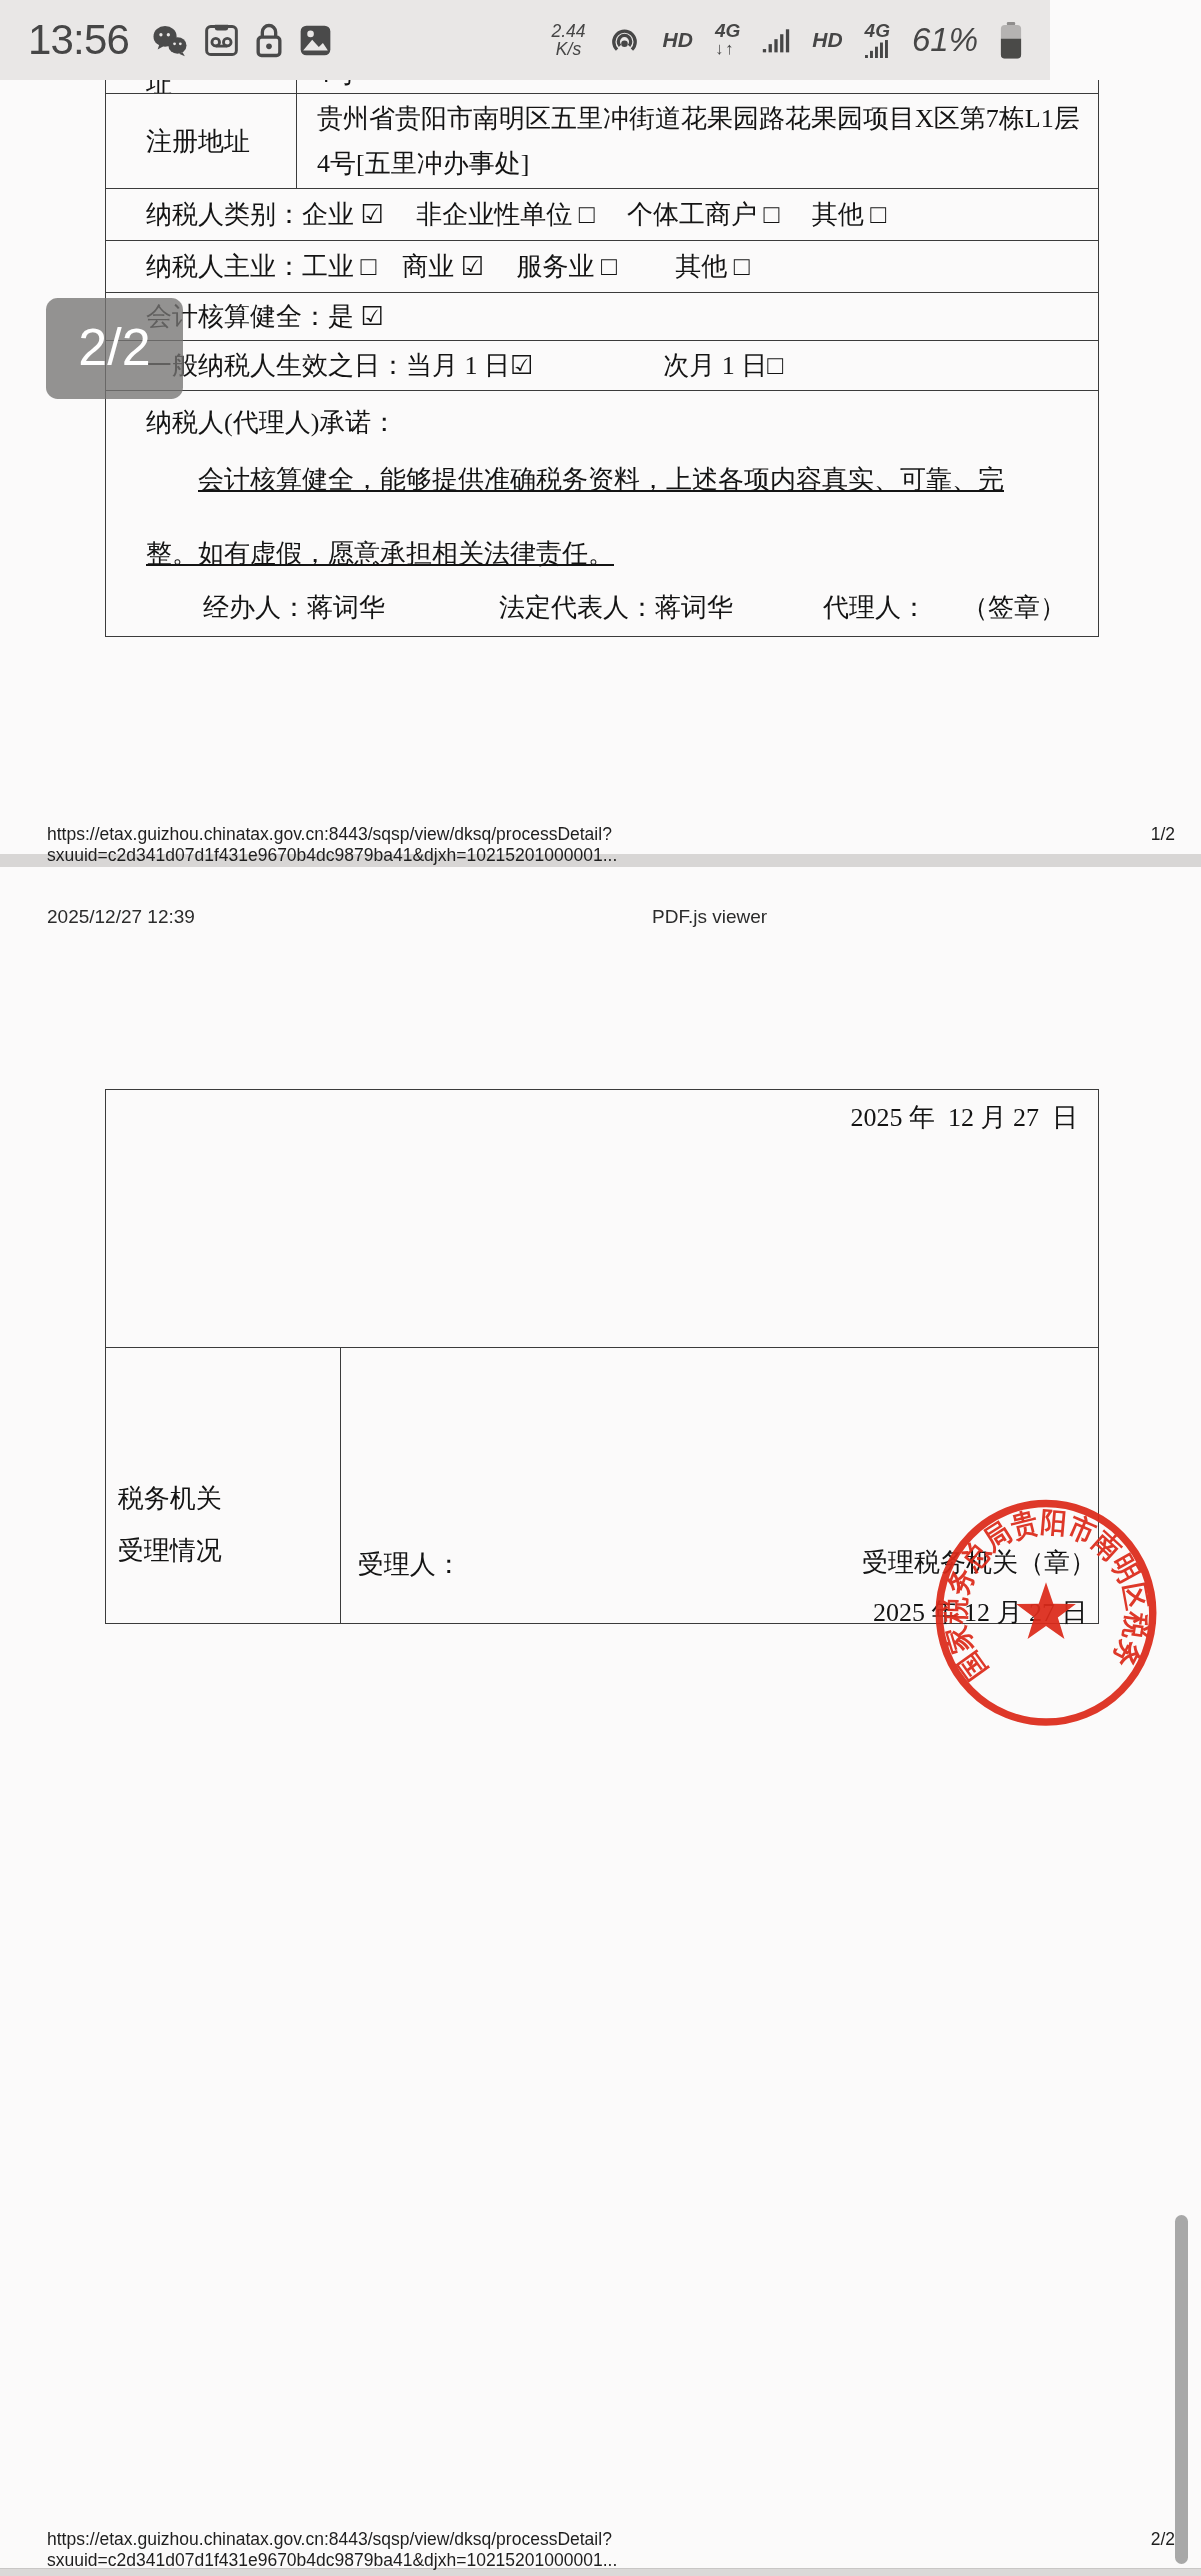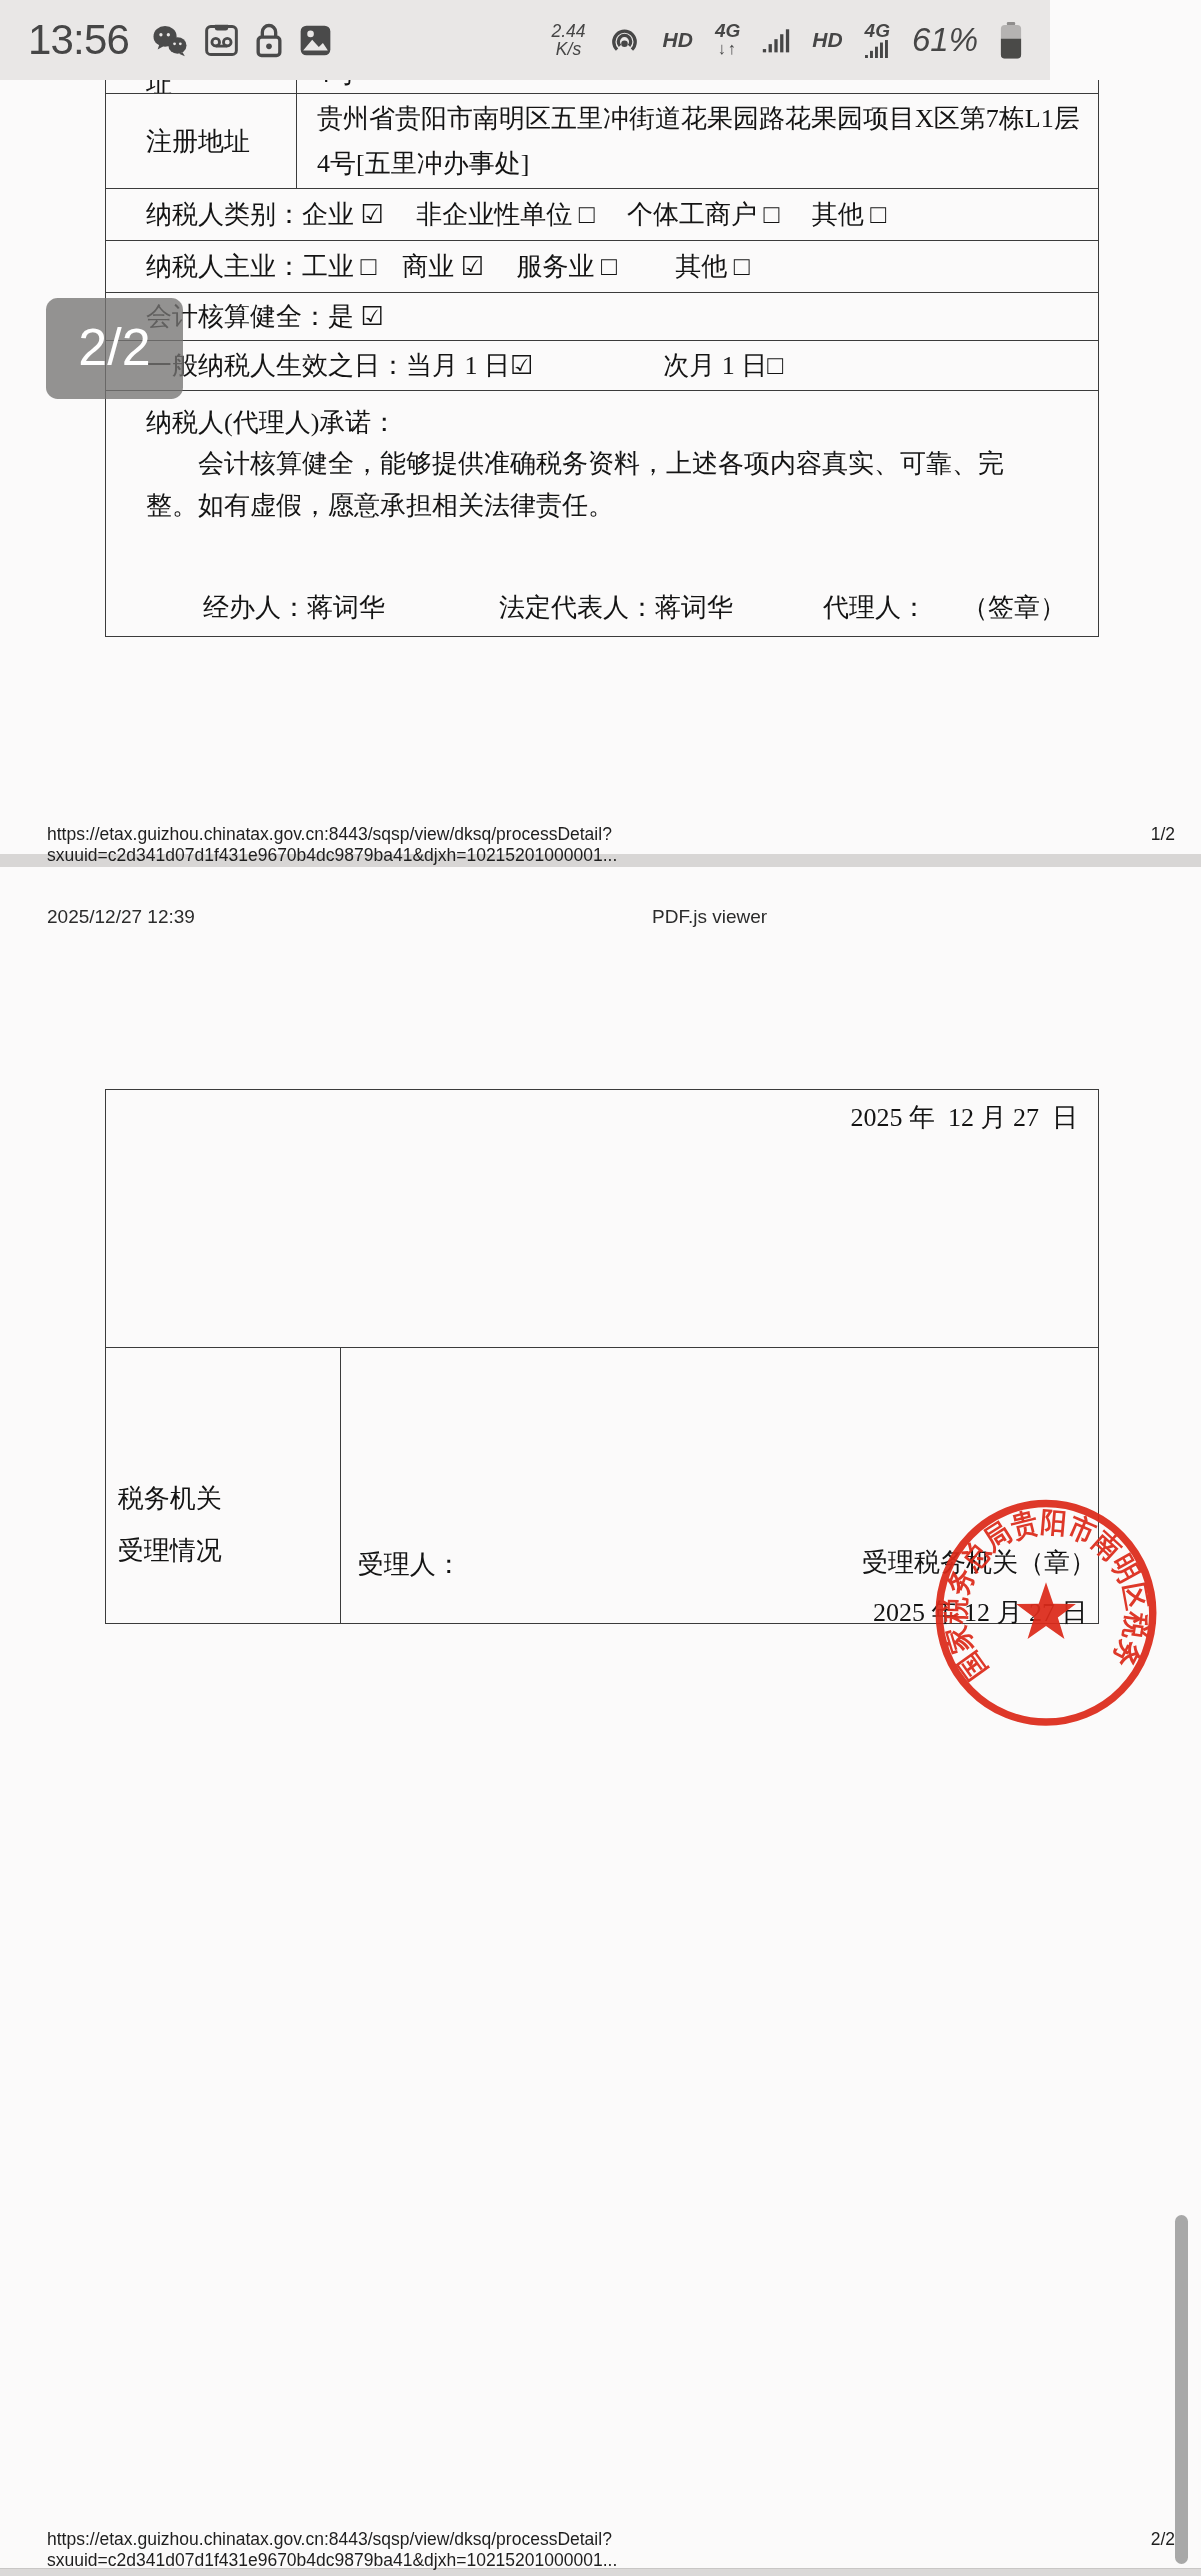--- a/index.html
+++ b/index.html
@@ -15,21 +15,21 @@
     top:0;left:0;width:1050px;height:80px;background:#e9e7e6;
     display:flex;align-items:center;box-sizing:border-box;padding:0 28px;
     font-family:"Liberation Sans","DejaVu Sans",sans-serif;color:#464646;
   }
   .sb-time{font-size:42px;letter-spacing:-0.8px;}
   .sb-left-icons{display:flex;align-items:center;gap:15px;margin-left:22px;}
   .sb-left-icons svg{display:block;}
   .sb-right{margin-left:auto;display:flex;align-items:center;gap:22px;font-style:italic;}
   .sb-speed{font-size:17.5px;line-height:18.4px;text-align:center;}
   .sb-hd{font-size:21px;font-weight:bold;}
-  .sb-net{display:flex;flex-direction:column;align-items:center;line-height:18.4px;}
+  .sb-net{display:flex;flex-direction:column;line-height:18.4px;}
   .sb-net .g{font-size:19px;font-weight:bold;}
   .sb-net .ar{font-size:16.7px;letter-spacing:1.7px;}
   .sb-pct{font-size:33px;}
   
   .page1-bg{top:80px;left:0;width:1201px;height:774px;background:#fbfafa;}
   .page-gap{top:854px;left:0;width:1201px;height:13.3px;background:#d8d6d5;}
   .page2-bg{top:868px;left:0;width:1201px;height:1701px;background:#fbfafa;}
   .bottom-strip{top:2568px;left:0;width:1201px;height:7.5px;background:#dbd9d8;border-top:0.8px solid #c9c7c6;box-sizing:border-box;}
   
   .t1{
@@ -43,21 +43,21 @@
   .clipped-row .lab,.clipped-row .val{display:flex;align-items:flex-end;overflow:hidden;height:13.3px;}
   .clipped-row span{display:block;transform:translateY(8.3px);}
   .lab{width:191px;flex:0 0 191px;align-self:stretch;border-right:1.7px solid #3b3b3b;display:flex;align-items:center;box-sizing:border-box;padding-left:40px;}
   .val{flex:1;box-sizing:border-box;padding:5px 16.7px 5px 20px;line-height:45px;}
   .r-addr{height:95px;}
   .r-line{height:52px;padding-left:40px;white-space:pre;}
   .r-line2{height:48px;padding-left:40px;white-space:pre;}
   .r-line3{height:50px;padding-left:40px;white-space:pre;}
   .r-promise{height:246px;display:block !important;position:relative;padding:13.3px 20px 11.7px 40px;box-sizing:border-box;}
   .promise-title{display:block;}
-  .promise-body{display:block;text-indent:2em;line-height:42px;margin-top:3.3px;padding-right:58px;}
+  .promise-body{display:block;text-indent:2em;line-height:74px;margin-top:3.3px;padding-right:58px;text-decoration:underline;}
   .sig{position:absolute;bottom:11.7px;white-space:pre;}
   .sig.s1{left:97px;}
   .sig.s2{left:393px;}
   .sig.s3{left:717px;}
   .sig.s4{left:856px;}
   
   .pdf-footer{
     left:47px;width:1128px;display:flex;justify-content:space-between;align-items:baseline;
     font-family:"Liberation Sans","DejaVu Sans",sans-serif;font-size:17.5px;color:#1e1e1e;
   }

